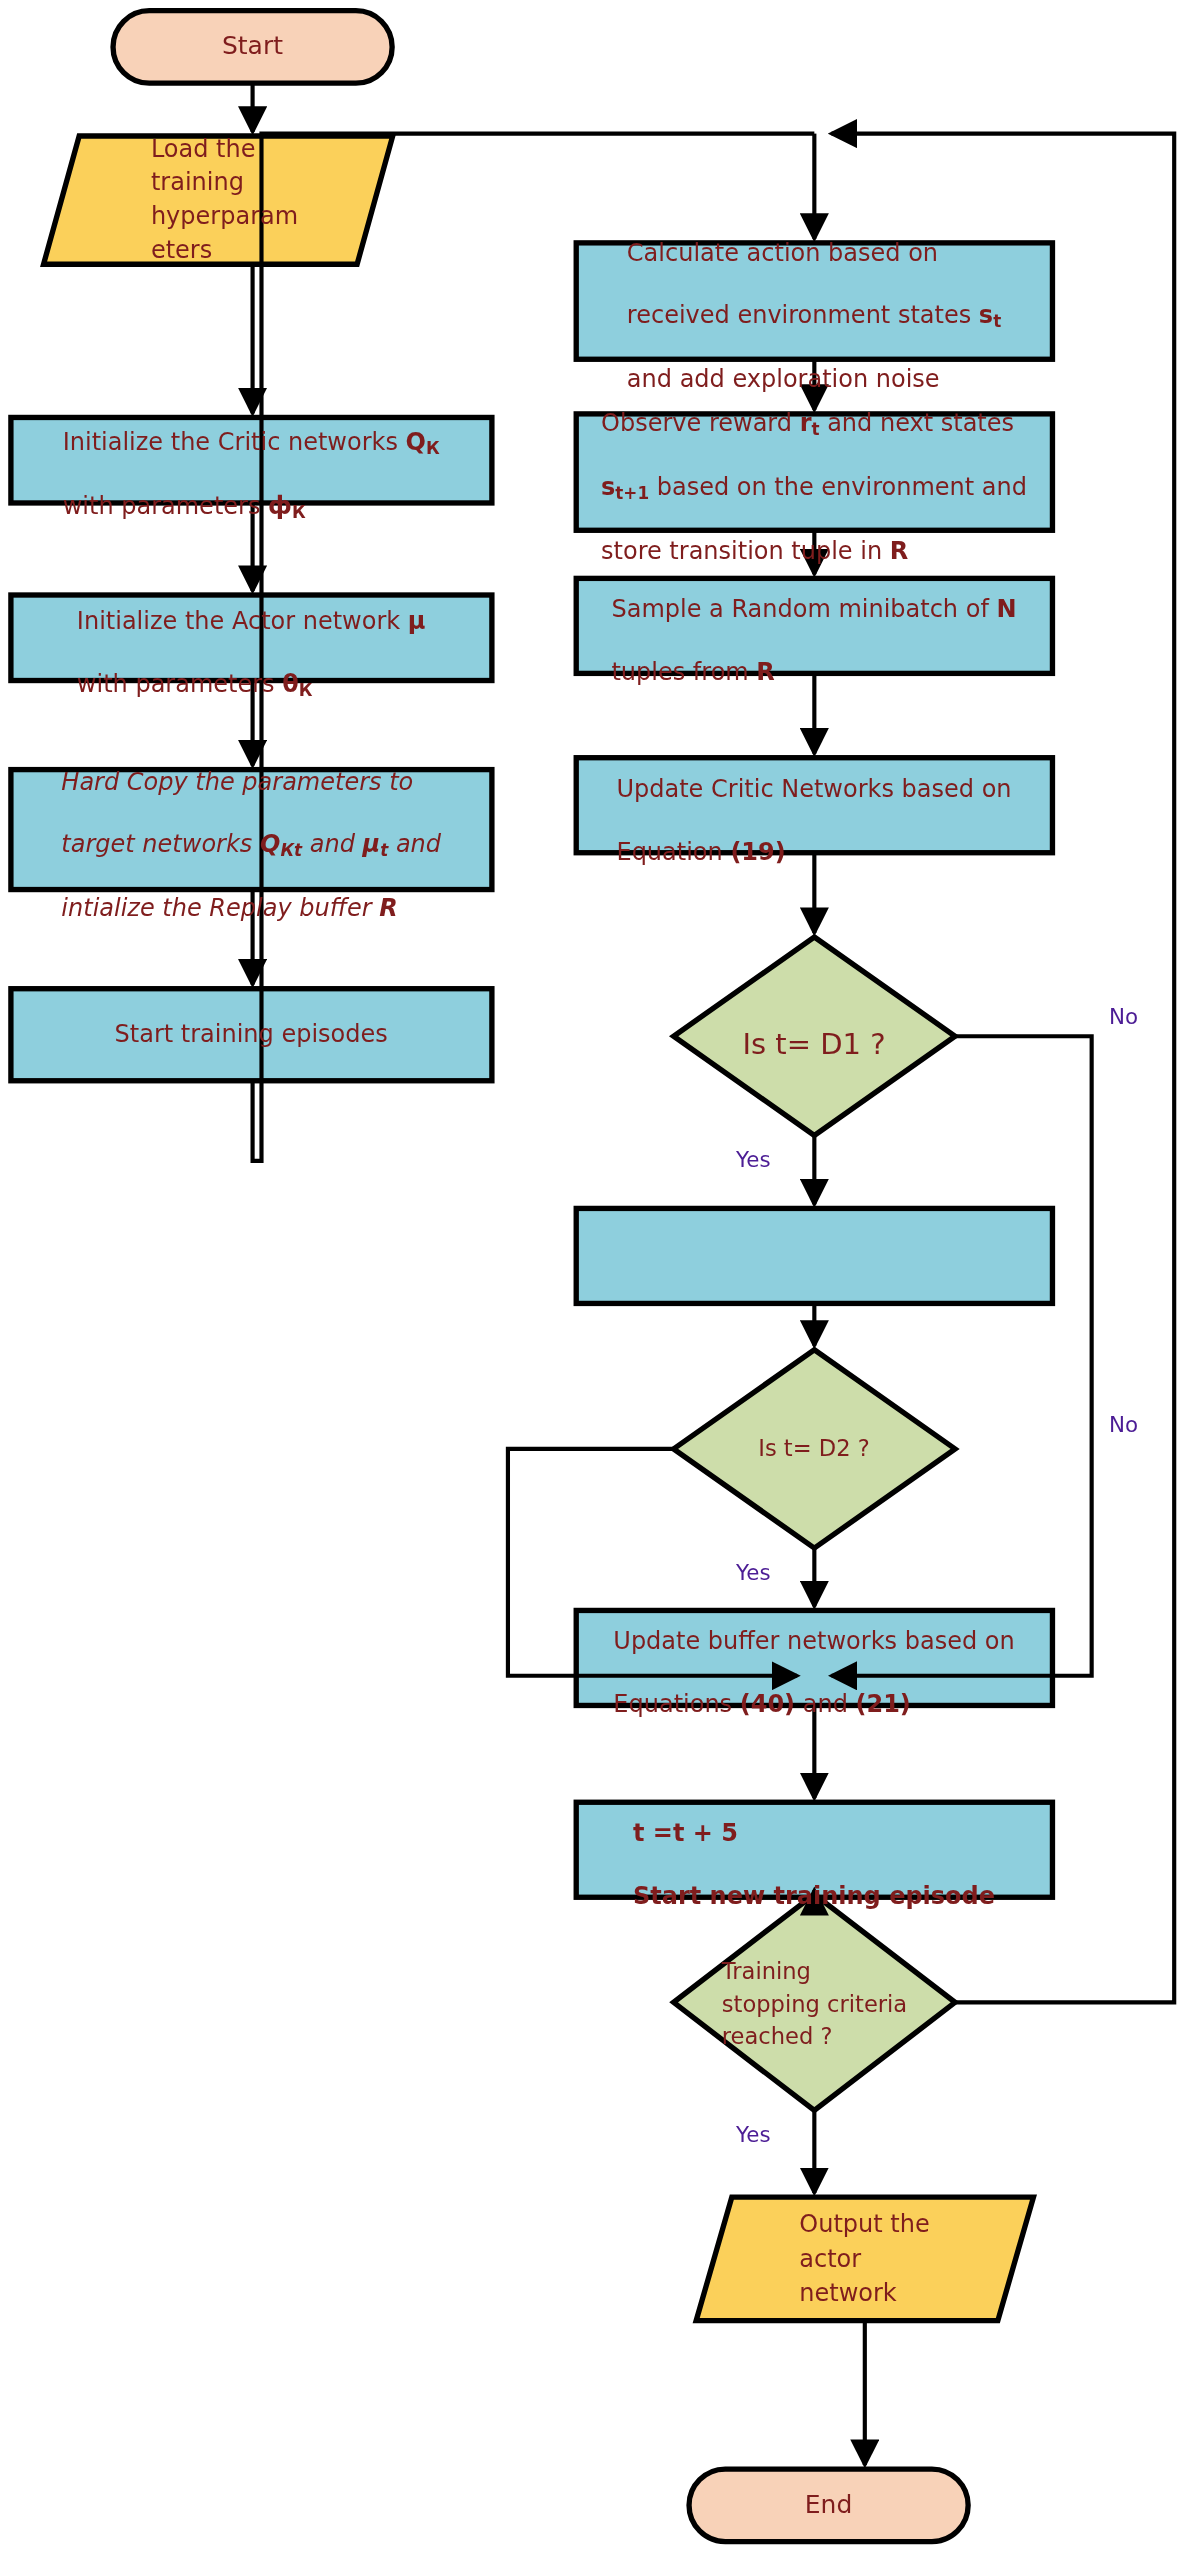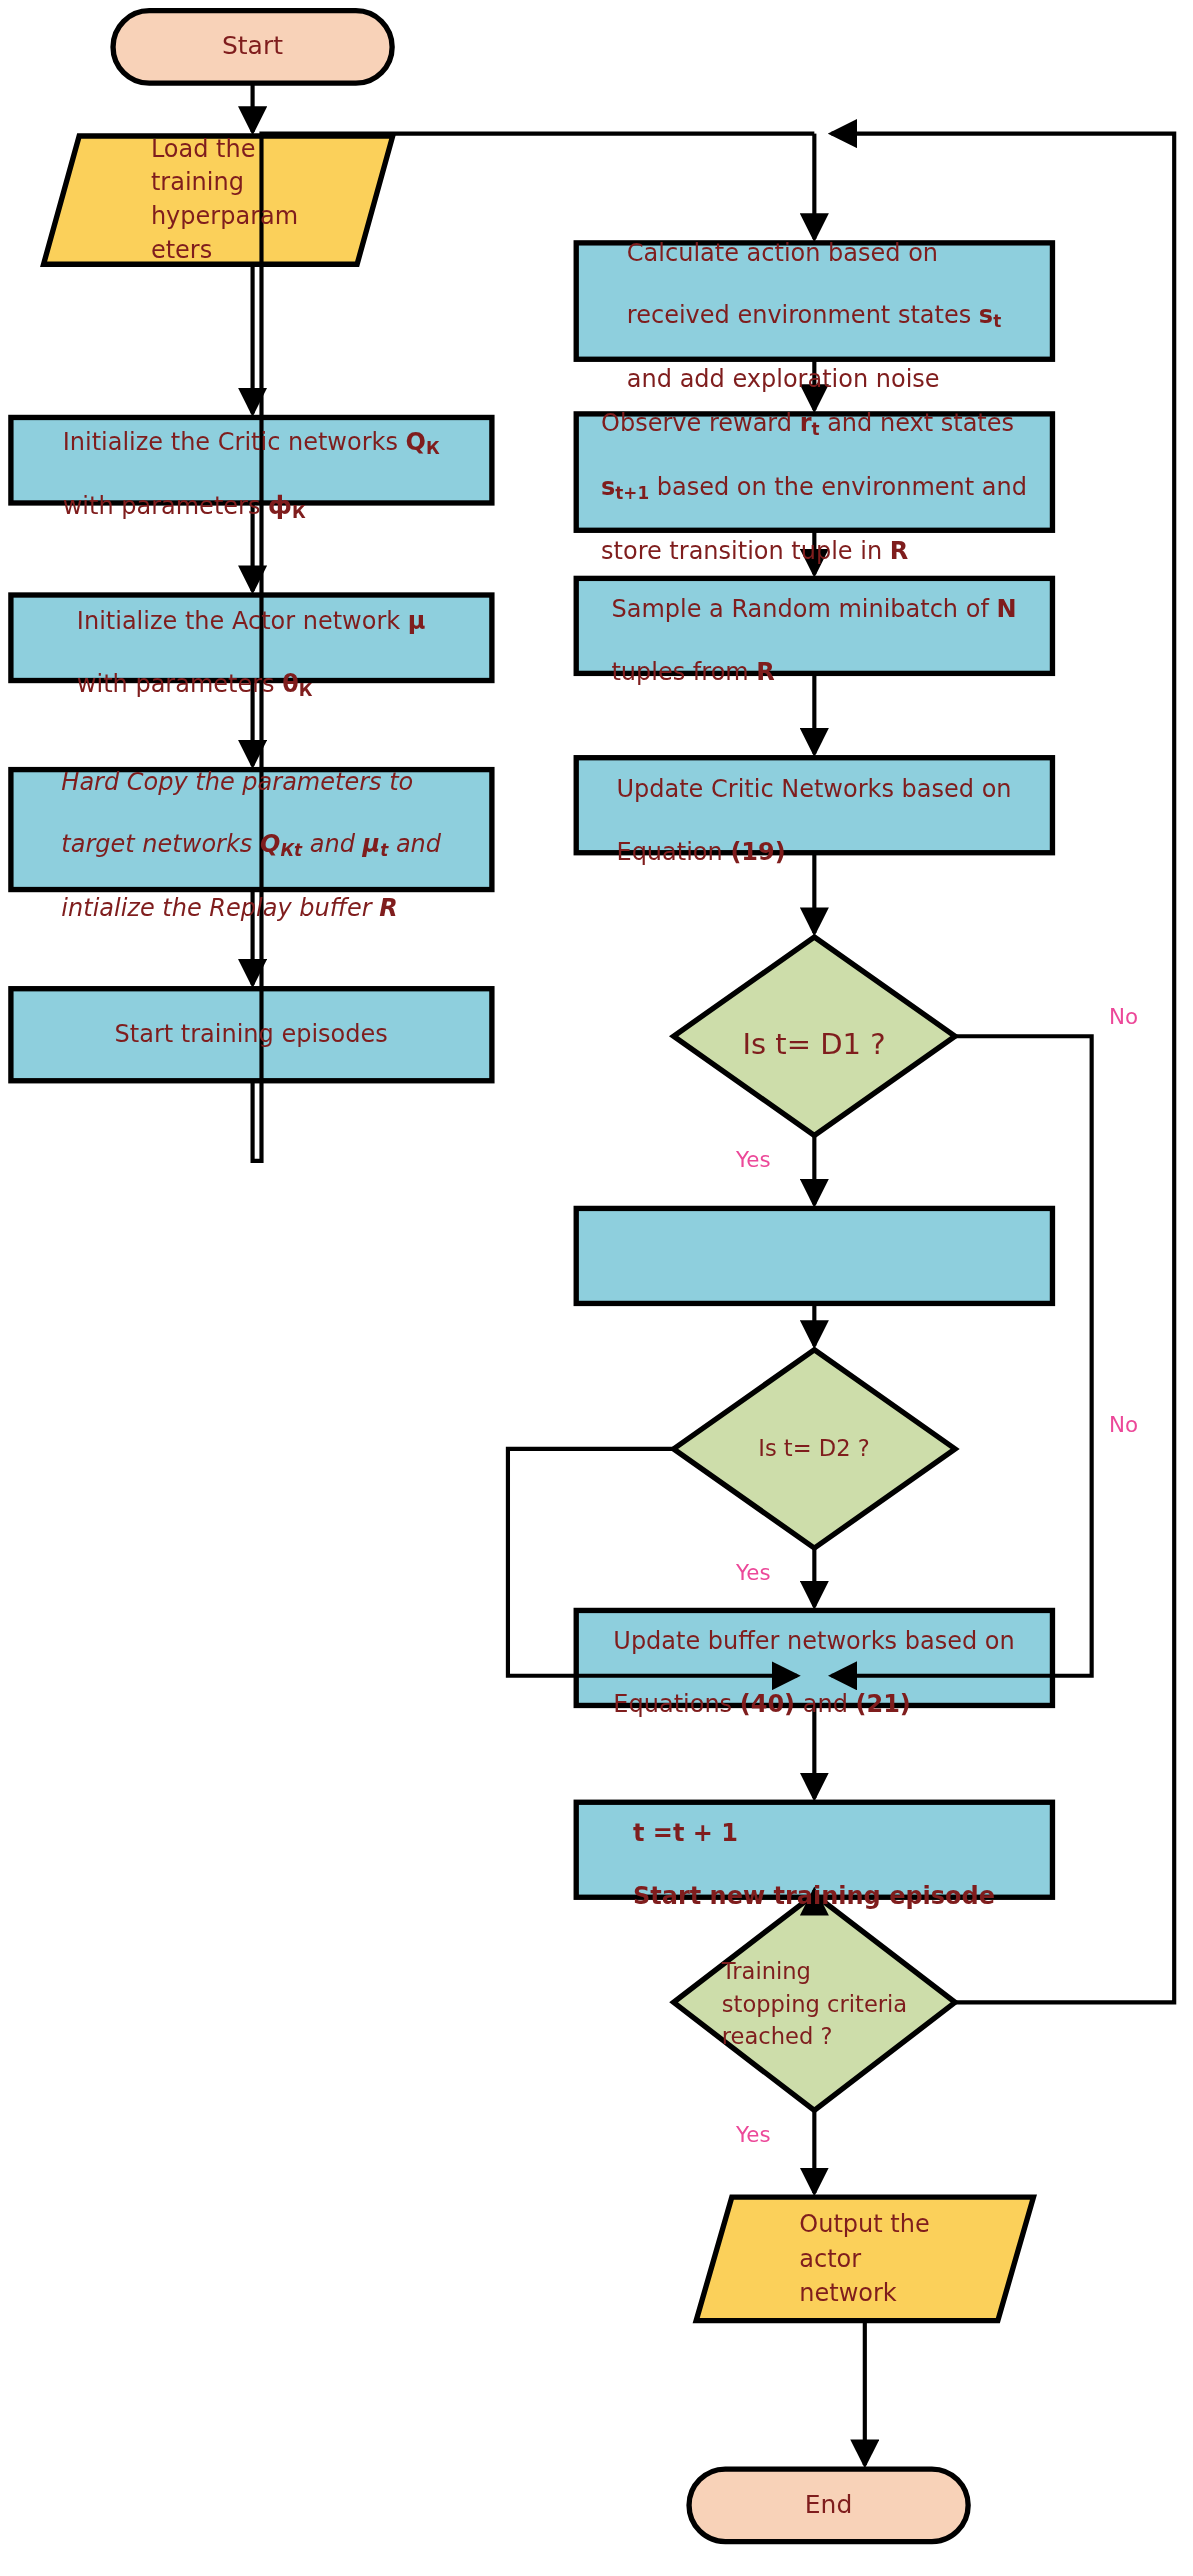--- a/index.html
+++ b/index.html
@@ -12,21 +12,21 @@
     font-family:"DejaVu Sans",sans-serif;
     color:#7f1d1d;
     line-height:1.30;
     white-space:pre-line;
     pointer-events:none;
   }
   .edgeLabel{
     position:absolute;
     font-family:"DejaVu Sans",sans-serif;
     font-size:21.4px;
-    color:#ec4899;
+    color:#4c1d95;
     white-space:nowrap;
   }
   .sub{font-size:0.70em;vertical-align:-0.22em;}
   .b{font-weight:bold;}
 </style>
 </head>
 <body>
 
 <div id="root">
 
@@ -188,21 +188,21 @@
 
   <div class="nodeText" style="left:576px;top:1610px;width:476px;height:95px;font-size:24px;">
     <div>
       <span>Update buffer networks based on</span><br>
       <span>Equations </span><span class="b">(40)</span><span> and </span><span class="b">(21)</span>
     </div>
   </div>
 
   <div class="nodeText" style="left:576px;top:1802px;width:476px;height:95px;font-size:24px;font-weight:bold;">
     <div>
-      <span>t =t + 1</span><br>
+      <span>t =t + 5</span><br>
       <span>Start new training episode</span>
     </div>
   </div>
 
   <div class="nodeText" style="left:678px;top:1930px;width:273px;height:148px;font-size:22.6px;line-height:1.45;">Training
 stopping criteria
 reached  ?</div>
 
   <div class="nodeText" style="left:722px;top:2197px;width:285px;height:124px;font-size:24px;line-height:1.45;">Output the
 actor

